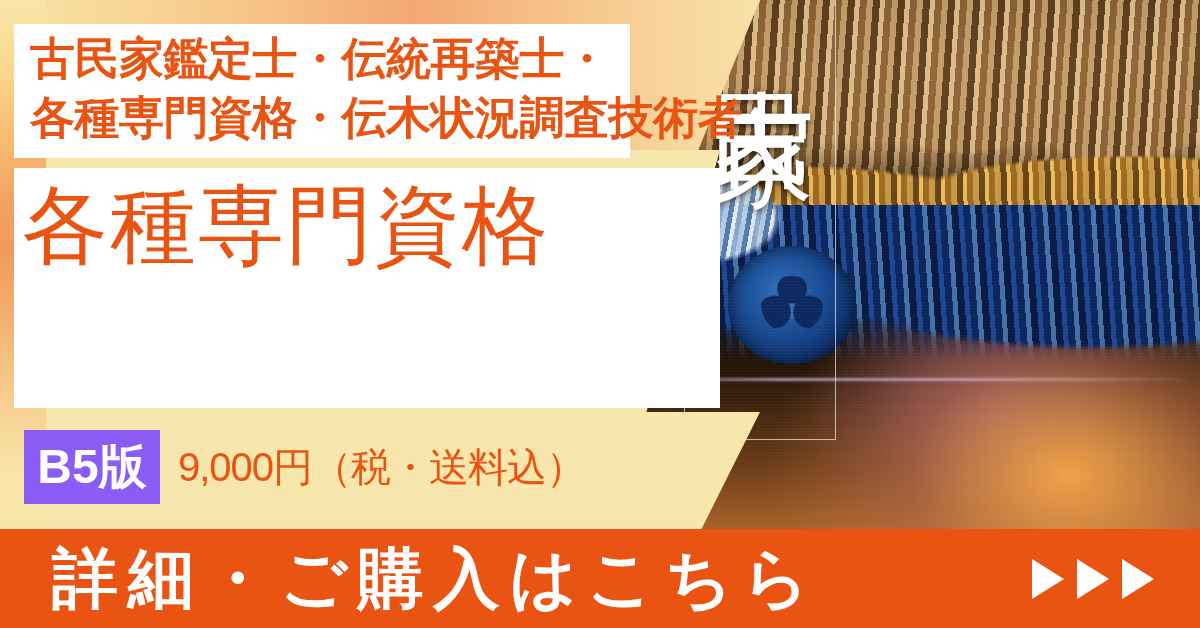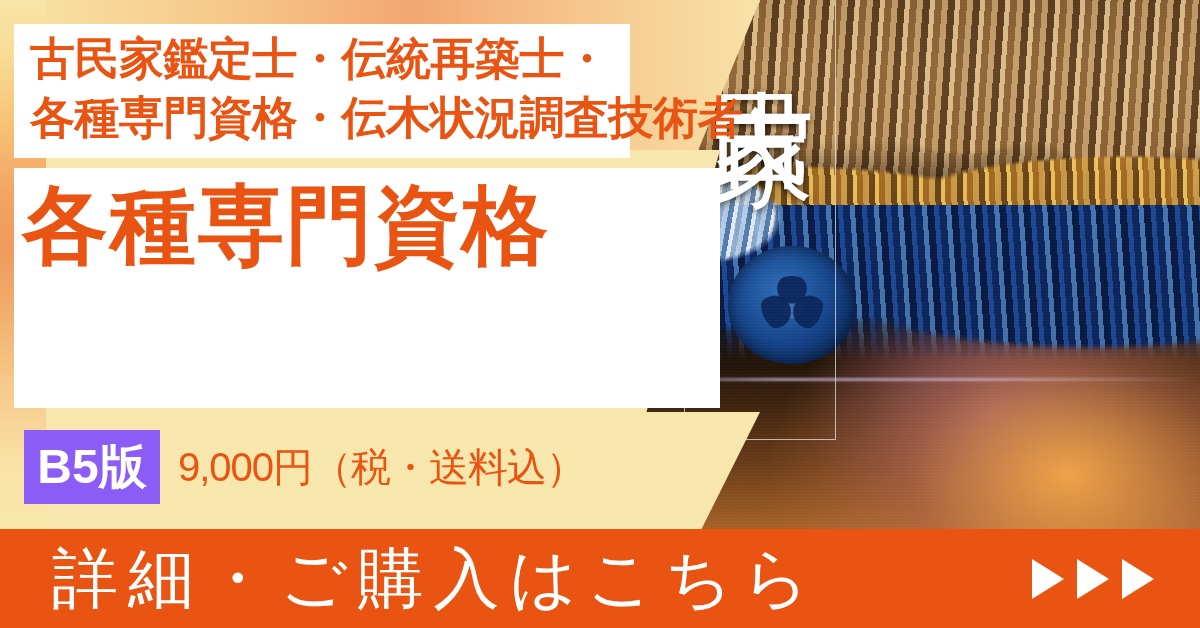--- a/index.html
+++ b/index.html
@@ -197,21 +197,21 @@
     letter-spacing:-0.5px;
     color:#EA5412;
     white-space:nowrap;
     margin-left:12px;
   }
   .heading .ln { display:block; }
 
   
   .title-1 {
     position:absolute; left:22px; top:182px;
-    font-size:86px; font-weight:700; line-height:1;
+    font-size:86px; font-weight:400; line-height:1;
     letter-spacing:2px; color:#EA5412; white-space:nowrap;
   }
   .title-2 {
     position:absolute; left:168px; top:285px;
     font-size:86px; font-weight:700; line-height:1;
     letter-spacing:2px; color:#EA5412; white-space:nowrap;
   }
 
   
   .badge {
@@ -228,21 +228,21 @@
   }
 
   
   .cta {
     position:absolute; left:0; top:529px; width:1200px; height:99px;
     background:#EA5412;
   }
   .cta-label {
     position:absolute; left:52px; top:0; height:99px;
     display:flex; align-items:center;
-    font-size:66px; font-weight:400; color:#fff;
+    font-size:66px; font-weight:700; color:#fff;
     letter-spacing:10px; white-space:nowrap;
   }
   .cta-arrows {
     position:absolute; right:46px; top:0; height:99px;
     display:flex; align-items:center; gap:13px;
   }
   .cta-arrows .arw {
     width:0; height:0;
     border-left:32px solid #fff;
     border-top:20px solid transparent;

